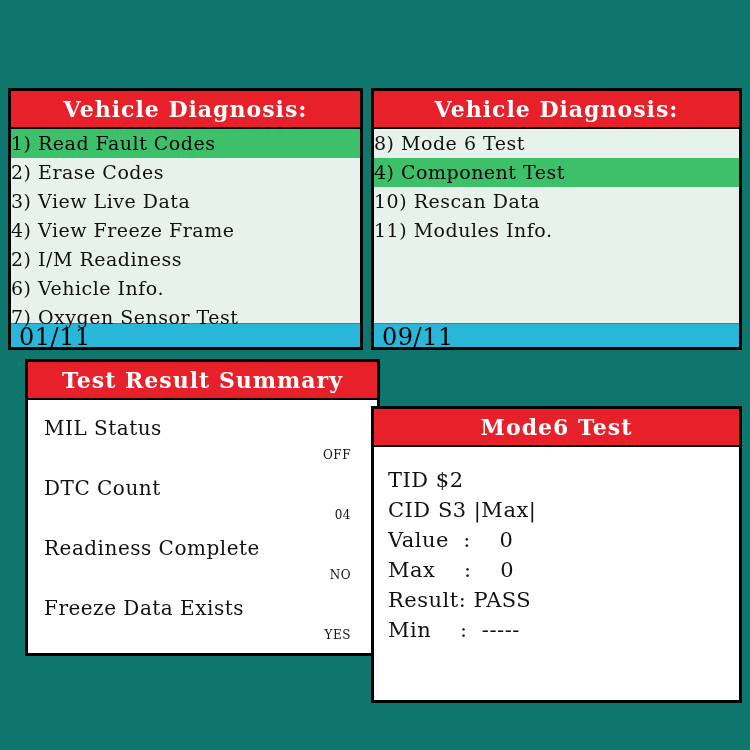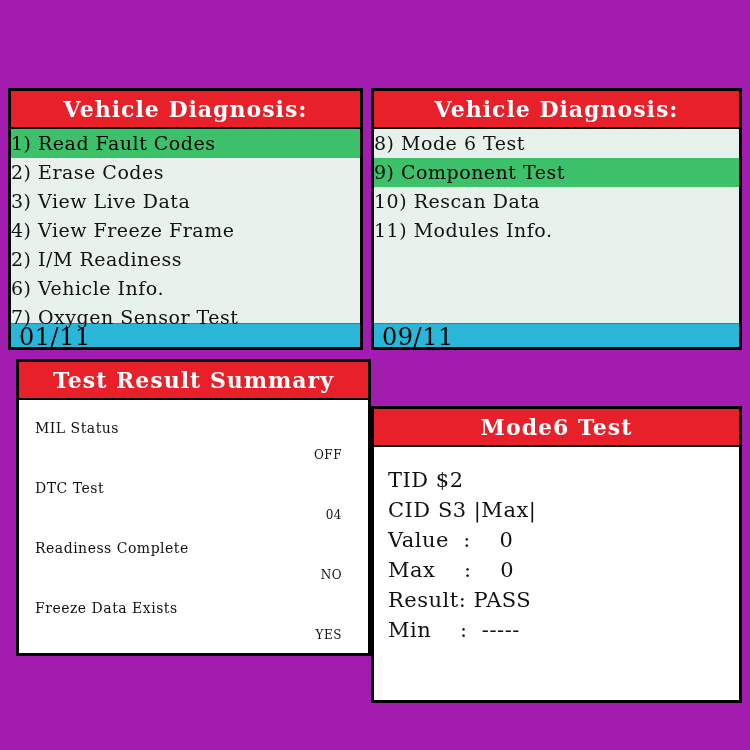--- a/index.html
+++ b/index.html
@@ -10,21 +10,21 @@
   body {
     width: 750px;
     height: 750px;
     font-family: "DejaVu Serif", serif;
     -webkit-font-smoothing: antialiased;
   }
   .canvas {
     position: relative;
     width: 750px;
     height: 750px;
-    background: #a21caf;
+    background: #0f766e;
   }
 
   
   .panel {
     position: absolute;
     border: 3px solid #000000;
     box-sizing: border-box;
     background: #ffffff;
     overflow: hidden;
   }
@@ -66,37 +66,37 @@
     padding-left: 8px;
     letter-spacing: 0.5px;
     border-top: 1px solid #1a8fae;
     box-sizing: border-box;
     white-space: nowrap;
   }
 
   
   #panel-menu-1 { left: 8px;   top: 88px;  width: 355px; height: 262px; }
   #panel-menu-2 { left: 371px; top: 88px;  width: 371px; height: 262px; }
-  #panel-summary{ left: 16px;   top: 359px; width: 355px; height: 297px; }
+  #panel-summary{ left: 25px;   top: 359px; width: 355px; height: 297px; }
   #panel-mode6  { left: 371px; top: 359px; width: 371px; height: 297px; margin-top: 47px; }
 
   #panel-menu-1 .panel-header { font-size: 22px; }
   #panel-menu-2 .panel-header { font-size: 22px; }
 
   
   .summary-body {
     padding: 14px 16px 0 16px;
     height: calc(100% - 36px);
     box-sizing: border-box;
   }
   .summary-row {
     margin-bottom: 6px;
   }
   .summary-label {
-    font-size: 14px;
+    font-size: 20px;
     line-height: 28px;
     color: #111111;
     letter-spacing: 0.5px;
     white-space: nowrap;
   }
   .summary-value {
     font-size: 12px;
     line-height: 26px;
     color: #111111;
     text-align: right;
@@ -134,36 +134,36 @@
       <div class="menu-item">6) Vehicle Info.</div>
       <div class="menu-item">7) Oxygen Sensor Test</div>
     </div>
     <div class="footer-bar">01/11</div>
   </div>
 
   <div class="panel" id="panel-menu-2">
     <div class="panel-header">Vehicle Diagnosis:</div>
     <div class="menu-body">
       <div class="menu-item">8) Mode 6 Test</div>
-      <div class="menu-item sel-green">9) Component Test</div>
+      <div class="menu-item sel-green">4) Component Test</div>
       <div class="menu-item">10) Rescan Data</div>
       <div class="menu-item">11) Modules Info.</div>
     </div>
     <div class="footer-bar">09/11</div>
   </div>
 
   <div class="panel" id="panel-summary">
     <div class="panel-header">Test Result Summary</div>
     <div class="summary-body">
       <div class="summary-row">
         <div class="summary-label">MIL Status</div>
         <div class="summary-value">OFF</div>
       </div>
       <div class="summary-row">
-        <div class="summary-label">DTC Test</div>
+        <div class="summary-label">DTC Count</div>
         <div class="summary-value">04</div>
       </div>
       <div class="summary-row">
         <div class="summary-label">Readiness Complete</div>
         <div class="summary-value">NO</div>
       </div>
       <div class="summary-row">
         <div class="summary-label">Freeze Data Exists</div>
         <div class="summary-value">YES</div>
       </div>

